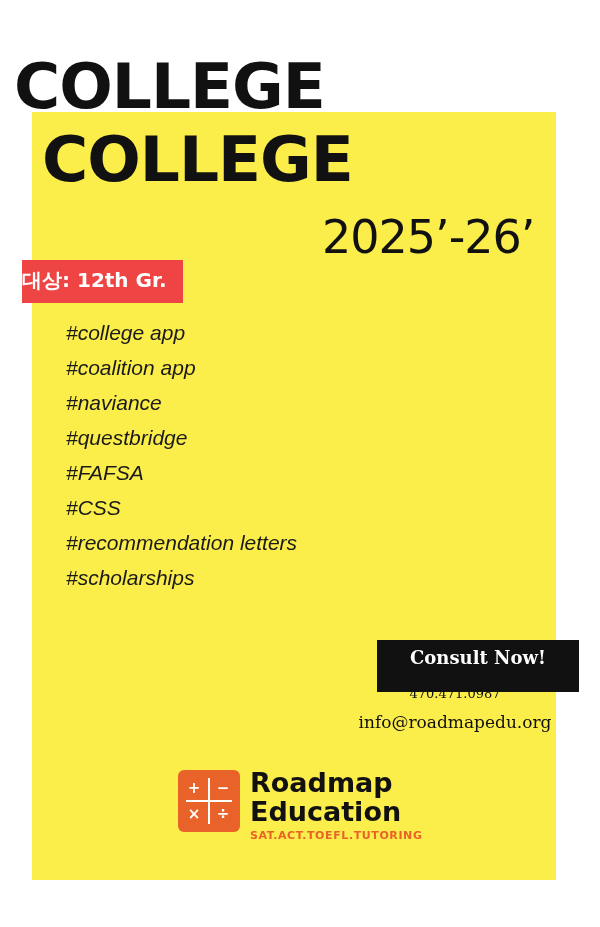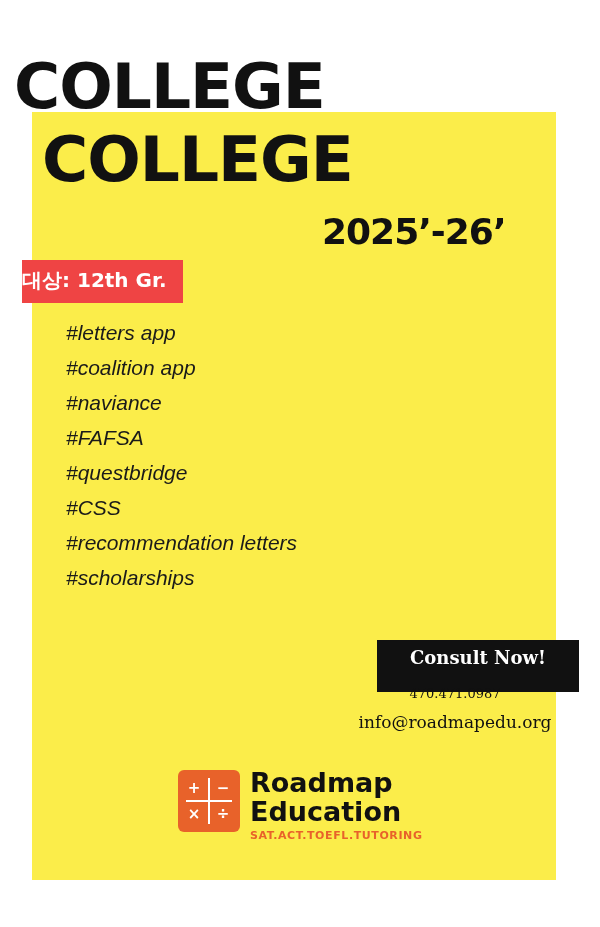--- a/index.html
+++ b/index.html
@@ -53,22 +53,22 @@
     font-weight: bold;
     letter-spacing: -1px;
     color: #111111;
     line-height: 1;
     font-family: "DejaVu Sans", sans-serif;
   }
   #title-year {
     position: absolute;
     left: 322px;
     top: 214px;
-    font-size: 36px;
-    font-weight: bold;
+    font-size: 46px;
+    font-weight: normal;
     letter-spacing: -1px;
     color: #111111;
     line-height: 1;
     font-family: "DejaVu Sans", sans-serif;
   }
   #audience-badge {
     position: absolute;
     left: 22px;
     top: 260px;
     background: #ef4444;
@@ -199,25 +199,25 @@
 
   <div class="title-block">
     <div id="title-line1">COLLEGE</div>
     <div id="title-line2">COLLEGE</div>
     <div id="title-year">2025’-26’</div>
   </div>
 
   <div id="audience-badge">대상: 12th Gr.</div>
 
   <div id="hashtag-list">
-    <div class="hashtag">#letters app</div>
+    <div class="hashtag">#college app</div>
     <div class="hashtag">#coalition app</div>
     <div class="hashtag">#naviance</div>
+    <div class="hashtag">#questbridge</div>
     <div class="hashtag">#FAFSA</div>
-    <div class="hashtag">#questbridge</div>
     <div class="hashtag">#CSS</div>
     <div class="hashtag">#recommendation letters</div>
     <div class="hashtag">#scholarships</div>
   </div>
 
   <div id="consult-badge">Consult Now!</div>
 
   <div id="contact-block">
     <div id="contact-phone">470.471.0987</div>
     <div id="contact-email">info@roadmapedu.org</div>

